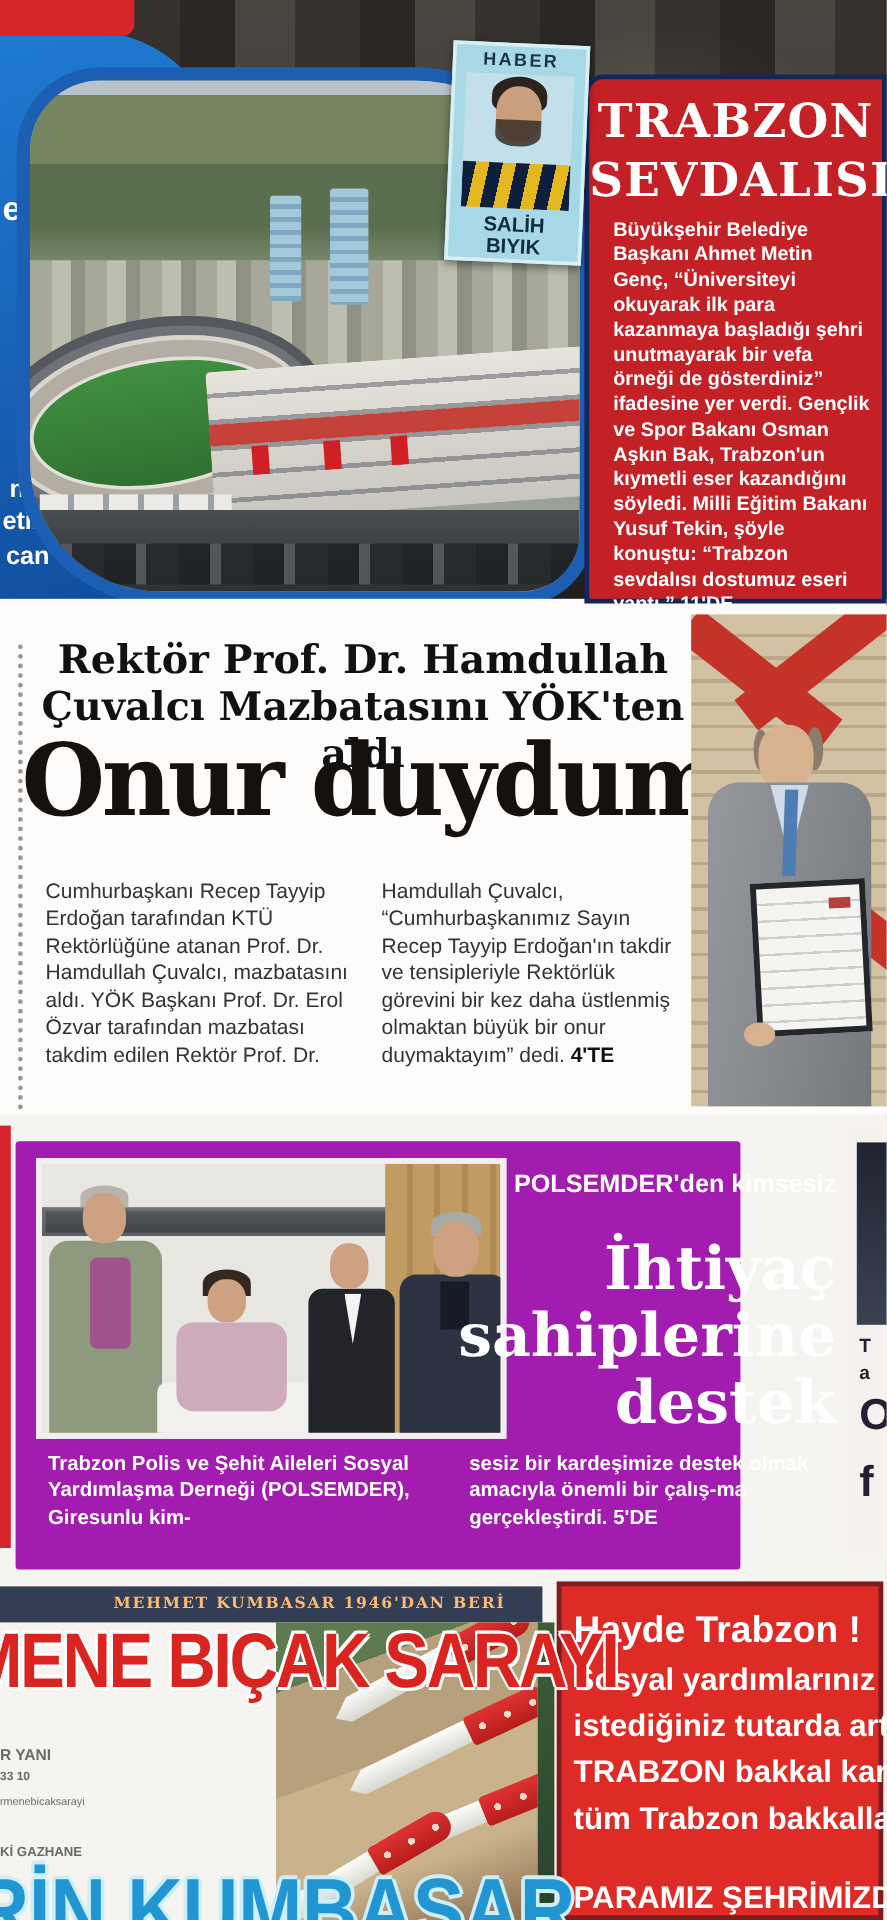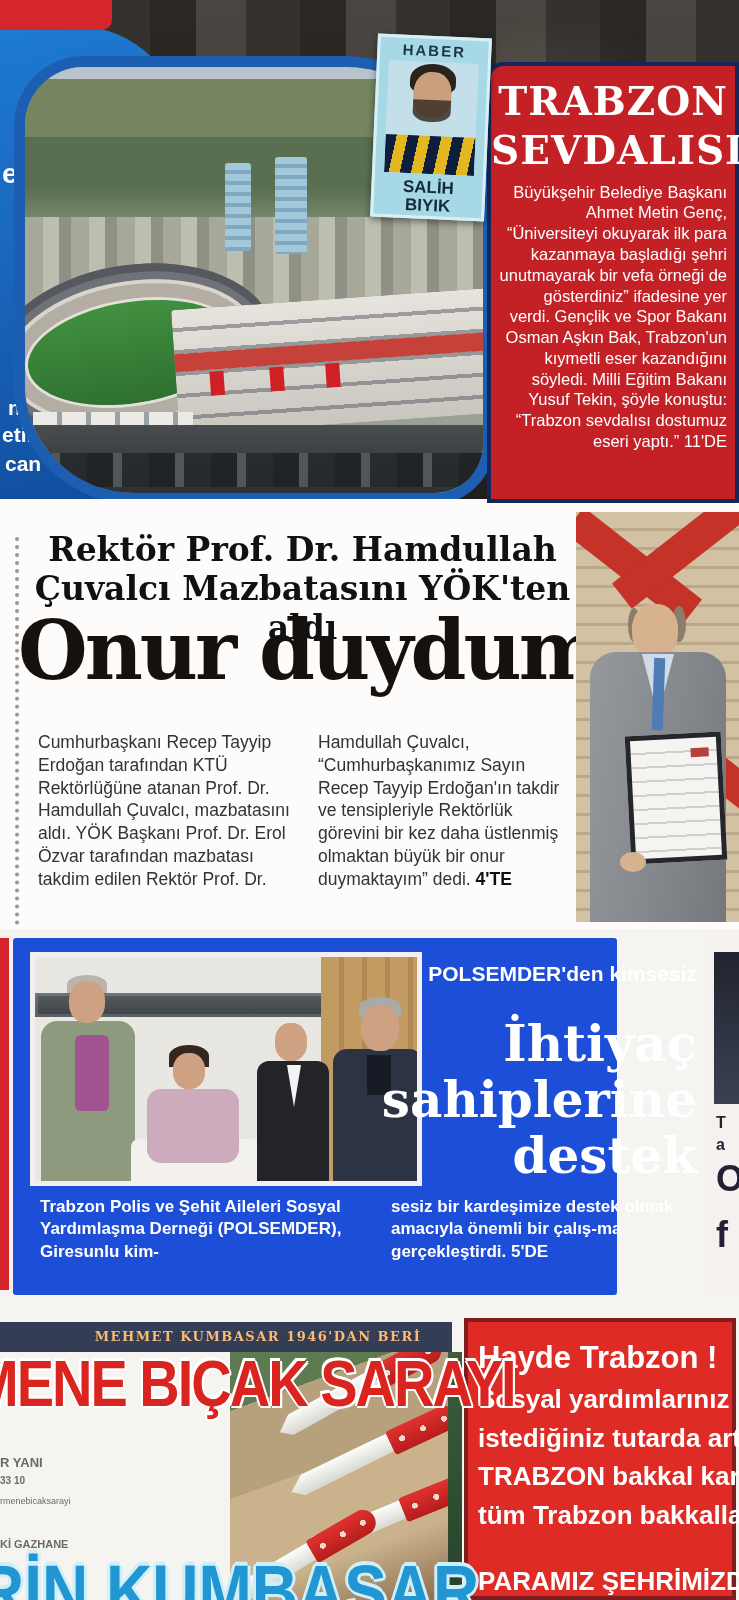--- a/index.html
+++ b/index.html
@@ -63,21 +63,21 @@
   .p-scarf{position:absolute;left:0;bottom:0;width:100%;height:38px;
     background:repeating-linear-gradient(100deg,#0e1f3d 0 11px,#e3b71f 11px 22px);}
   .haber-name{position:absolute;left:0;bottom:1px;width:100%;text-align:center;font-weight:bold;
     font-size:17px;line-height:1.05;color:#132c3a;}
 
   .sev-box{position:absolute;left:487px;top:62px;width:252px;height:441px;background:#c42127;
     border:4px solid #15265c;border-radius:16px 0 0 0;z-index:3;}
   .sev-title{font-family:"DejaVu Serif","Liberation Serif",serif;font-weight:bold;color:#fff;
     text-align:center;font-size:39px;line-height:1.2;letter-spacing:1px;}
   .sev-t1{margin-top:12px;} .sev-t2{margin-top:2px;}
-  .sev-body{margin-top:8px;padding:0 8px;color:#fff;font-weight:normal;font-size:16.5px;line-height:1.26;text-align:right;}
+  .sev-body{margin-top:8px;padding:0 8px;color:#fff;font-weight:bold;font-size:16.5px;line-height:1.26;text-align:left;margin-left:12px;}
 
   
   .rector{position:absolute;left:0;top:499px;width:739px;height:430px;background:#fdfcfa;}
   .dotline{position:absolute;left:15px;top:38px;height:388px;border-left:4px dotted #979797;}
   .kicker{position:absolute;left:30px;top:32px;width:545px;text-align:center;
     font-family:"DejaVu Serif","Liberation Serif",serif;font-weight:bold;font-size:33px;line-height:1.18;color:#111;}
   .onur{position:absolute;left:18px;top:102px;width:560px;text-align:center;white-space:nowrap;
     font-family:"DejaVu Serif","Liberation Serif",serif;font-weight:bold;font-size:80px;letter-spacing:-3px;
     color:#14110f;transform:scaleY(1.04);transform-origin:top center;}
   .rcol{position:absolute;top:232px;font-size:17.5px;line-height:1.3;color:#333;}
@@ -100,21 +100,21 @@
   .m-tie{position:absolute;left:77px;top:146px;width:11px;height:72px;background:#4f7cb5;transform:rotate(2deg);}
   .cert{position:absolute;left:52px;top:222px;width:96px;height:128px;background:#f5f4f0;
     border:5px solid #23262b;transform:rotate(-3deg);
     background-image:repeating-linear-gradient(180deg,transparent 0 12px,rgba(120,120,135,.3) 12px 14px);}
   .cert-mark{position:absolute;right:8px;top:10px;width:18px;height:9px;background:#b5413a;}
   .m-hand{position:absolute;left:44px;top:340px;width:26px;height:20px;background:#d7b28e;border-radius:50%;}
 
   
   .pols{position:absolute;left:0;top:935px;width:739px;height:362px;}
   .pols-redstrip{position:absolute;left:0;top:3px;width:9px;height:352px;background:#d6242b;}
-  .purple-frame{position:absolute;left:13px;top:3px;width:604px;height:357px;background:#1d4ed8;border-radius:3px;}
+  .purple-frame{position:absolute;left:13px;top:16px;width:604px;height:357px;background:#a21caf;border-radius:3px;}
   .hosp{position:absolute;left:17px;top:14px;width:392px;height:234px;border:5px solid #f3eef2;background:#e9e7e2;overflow:hidden;}
   .hosp-rail{position:absolute;left:0;top:36px;width:78%;height:24px;background:linear-gradient(#575c61,#3e4348);
     box-shadow:inset 0 0 0 3px rgba(255,255,255,.15);}
   .hosp-wood{position:absolute;right:0;top:0;width:96px;height:100%;
     background:repeating-linear-gradient(90deg,#c29b63 0 18px,#b08a52 18px 23px);}
   .hp{position:absolute;}
   .hp-head{position:absolute;border-radius:45%;background:#cfa183;}
   .man1-body{left:6px;top:64px;width:94px;height:164px;background:#8e9a7e;border-radius:16px 16px 0 0;}
   .man1-shirt{left:40px;top:78px;width:34px;height:76px;background:#a0538f;border-radius:6px;}
   .man1-head{left:34px;top:24px;width:36px;height:42px;}

